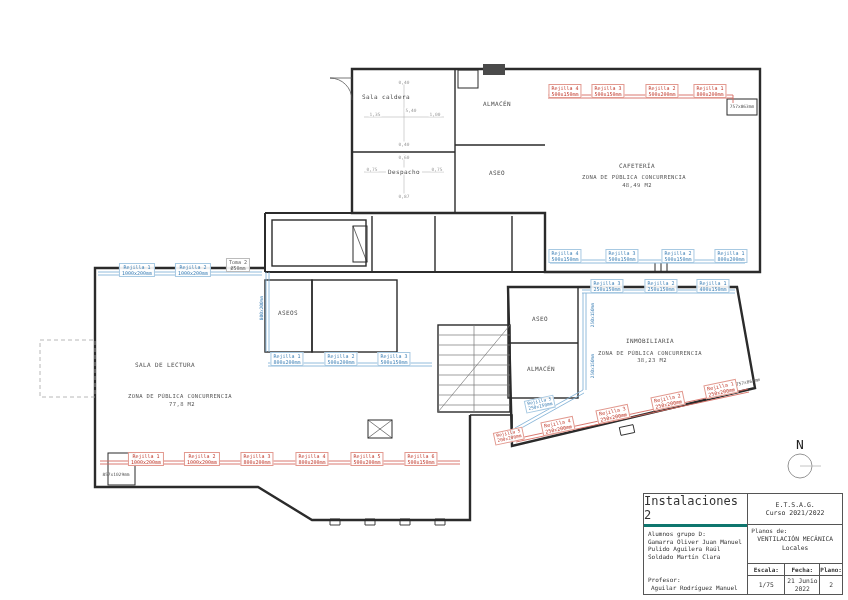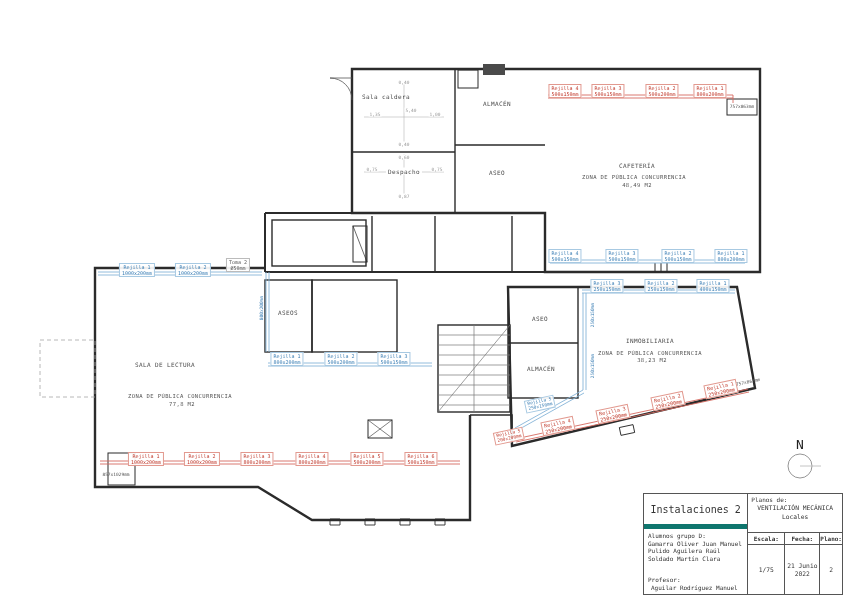--- a/index.html
+++ b/index.html
@@ -23,22 +23,22 @@
         color:#3c7fb5;white-space:nowrap;}
   .dim{position:absolute;transform:translate(-50%,-50%);font-size:4.5px;color:#9a9a9a;
        background:#fff;padding:0 1px;white-space:nowrap;}
   
   .north-n{position:absolute;transform:translate(-50%,-50%);font-size:13px;color:#222;}
   
   .tb{position:absolute;left:643px;top:493px;width:198px;height:100px;border:1px solid #555;
       display:flex;font-size:6px;color:#333;background:#fff;}
   .tb .colL{width:105px;border-right:1px solid #555;display:flex;flex-direction:column;}
   .tb .colR{flex:1;display:flex;flex-direction:column;}
-  .tb .cell-subject{height:30px;border-bottom:5px solid #0f766e;display:flex;align-items:center;
-      justify-content:center;font-size:10px;}
+  .tb .cell-subject{height:30px;border-bottom:3px solid #0f766e;display:flex;align-items:flex-start;
+      justify-content:center;font-size:12px;}
   .tb .cell-people{flex:1;padding:3px 4px;display:flex;flex-direction:column;justify-content:space-between;line-height:1.25;}
   .tb .cell-school{height:30px;border-bottom:1px solid #555;display:flex;flex-direction:column;
       align-items:center;justify-content:center;font-size:6.5px;line-height:1.3;}
   .tb .cell-plans{height:34px;border-bottom:1px solid #555;padding:2px 3px;line-height:1.35;}
   .tb .plans-title{text-align:center;font-size:6.3px;}
   .tb .subgrid{flex:1;display:flex;}
   .tb .subcol{display:flex;flex-direction:column;border-right:1px solid #555;}
   .tb .subcol:last-child{border-right:none;}
   .tb .subhead{height:11px;border-bottom:1px solid #555;display:flex;align-items:center;
       justify-content:center;font-size:6px;font-weight:bold;}
@@ -300,20 +300,24 @@
           <div>Pulido Aguilera Raúl</div>
           <div>Soldado Martín Clara</div>
         </div>
         <div>
           <div>Profesor:</div>
           <div style="padding-left:3px">Aguilar Rodríguez Manuel</div>
         </div>
       </div>
     </div>
     <div class="colR">
+      <div class="cell-school">
+        <div>E.T.S.A.G.</div>
+        <div>Curso 2021/2022</div>
+      </div>
       <div class="cell-plans">
         <div>Planos de:</div>
         <div class="plans-title">VENTILACIÓN MECÁNICA</div>
         <div class="plans-title">Locales</div>
       </div>
       <div class="subgrid">
         <div class="subcol" style="width:36px">
           <div class="subhead">Escala:</div>
           <div class="subval">
             <div>1/75</div>

